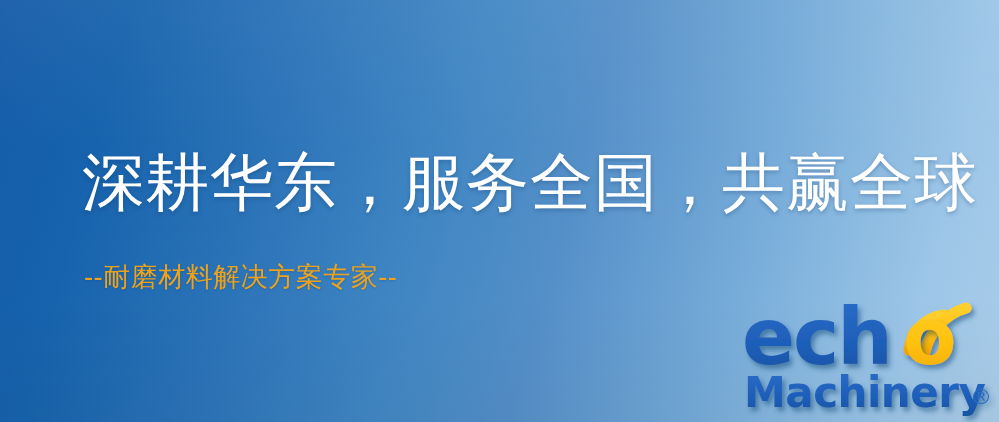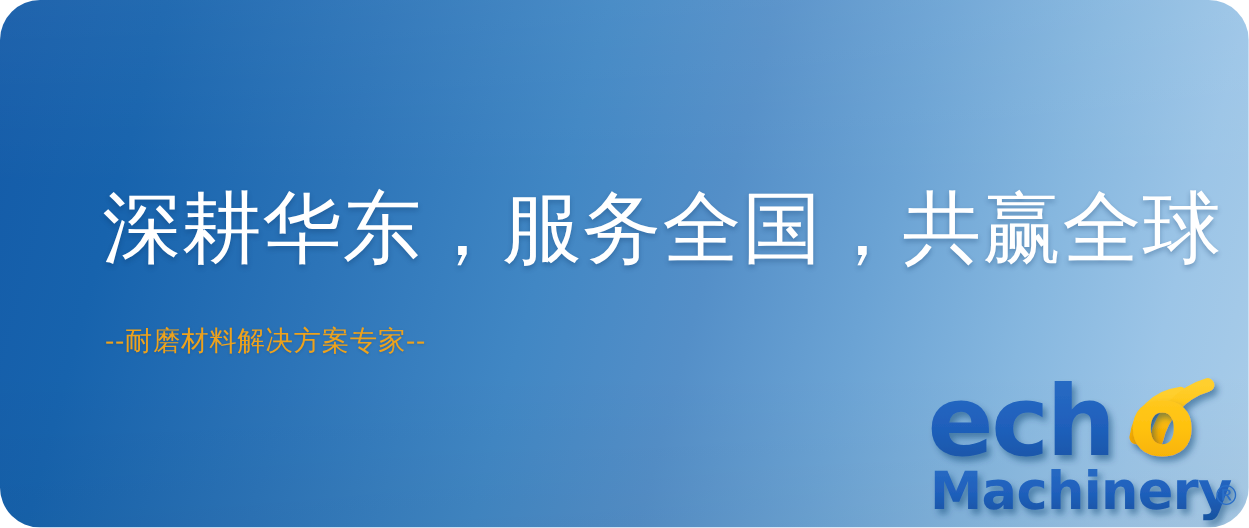--- a/index.html
+++ b/index.html
@@ -22,21 +22,20 @@
       linear-gradient(105deg,
         #145ba8 0%,
         #1763ad 12%,
         #2c74b8 28%,
         #4187c4 44%,
         #548fc8 56%,
         #6ba3d4 68%,
         #86b7df 80%,
         #9cc5e7 90%,
         #aacde9 100%);
-    border-radius: 32px;
   }
 
   
   .banner-sheen {
     position: absolute;
     inset: 0;
     background:
       linear-gradient(to bottom,
         rgba(255,255,255,0.05) 0%,
         rgba(255,255,255,0.00) 35%,
@@ -58,21 +57,21 @@
     white-space: nowrap;
     text-shadow: 0 2px 4px rgba(10,50,95,0.30);
   }
 
   
   .subhead {
     position: absolute;
     left: 84px;
     top: 263px;
     font-family: "DejaVu Serif", "Liberation Serif", serif;
-    font-size: 22px;
+    font-size: 27px;
     line-height: 1;
     color: #eda21c;
     letter-spacing: 0.5px;
     white-space: nowrap;
     text-shadow: 0 1px 2px rgba(20,60,110,0.25);
   }
 
   
   .logo {
     position: absolute;

